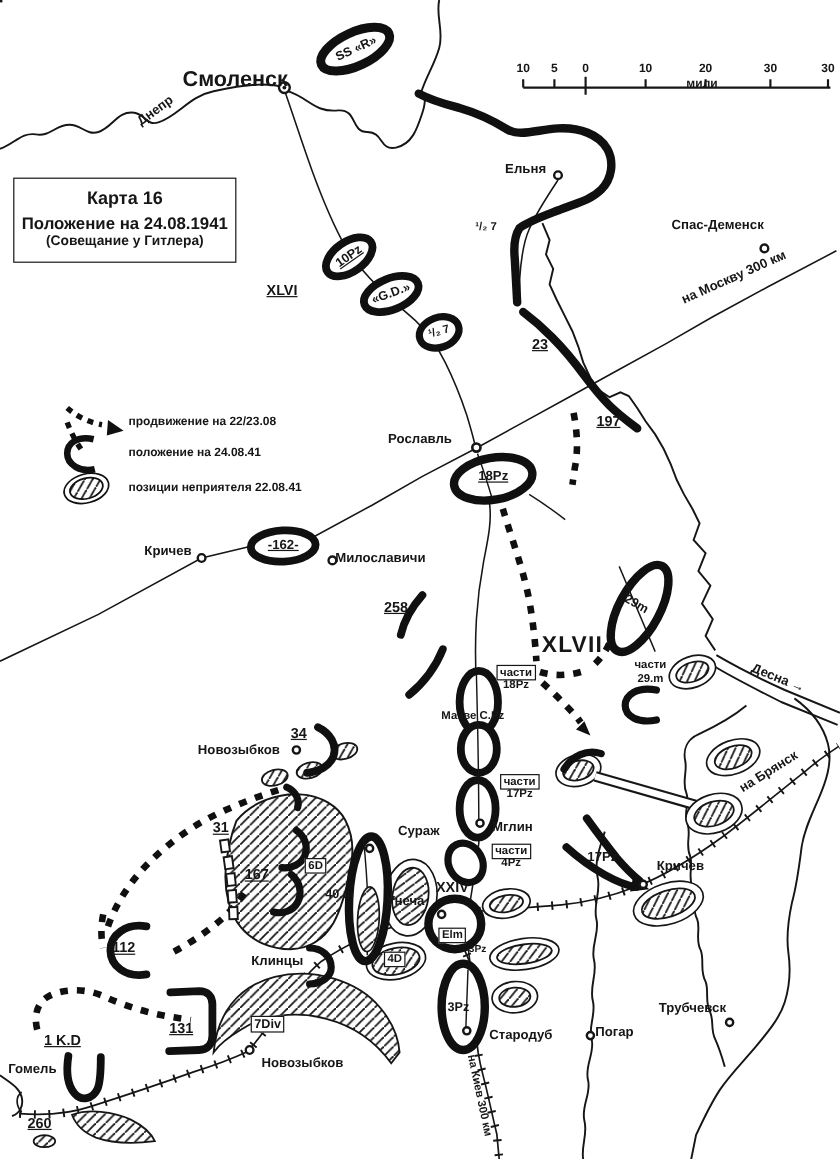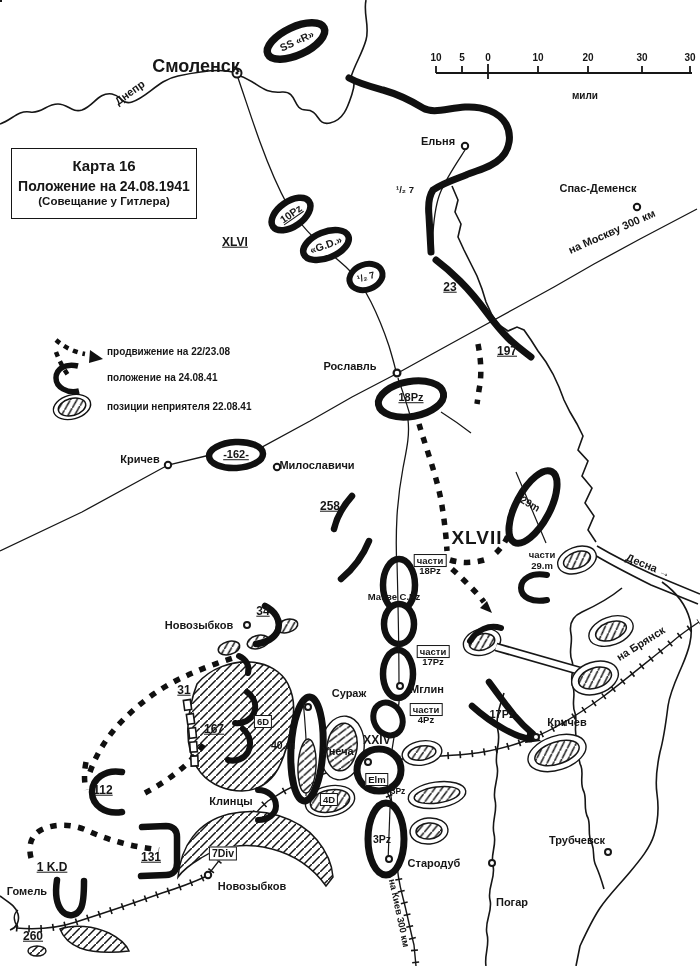--- a/index.html
+++ b/index.html
@@ -248,32 +248,32 @@
       <div class="lbl place" style="left: 140px; top: 460px; transform: translate(-50%, -50%);"><span>Кричев</span></div>
       <div class="lbl place" style="left: 317px; top: 466px; transform: translate(-50%, -50%);"><span>Милославичи</span></div>
       <div class="lbl place" style="left: 199px; top: 626px; transform: translate(-50%, -50%);"><span>Новозыбков</span></div>
       <div class="lbl place" style="left: 349px; top: 694px; transform: translate(-50%, -50%);"><span>Сураж</span></div>
       <div class="lbl place" style="left: 427px; top: 690px; transform: translate(-50%, -50%);"><span>Мглин</span></div>
       <div class="lbl place" style="left: 338px; top: 752px; transform: translate(-50%, -50%);"><span>Унеча</span></div>
       <div class="lbl place" style="left: 231px; top: 802px; transform: translate(-50%, -50%);"><span>Клинцы</span></div>
       <div class="lbl place" style="left: 252px; top: 887px; transform: translate(-50%, -50%);"><span>Новозыбков</span></div>
       <div class="lbl place" style="left: 27px; top: 892px; transform: translate(-50%, -50%);"><span>Гомель</span></div>
       <div class="lbl place" style="left: 434px; top: 864px; transform: translate(-50%, -50%);"><span>Стародуб</span></div>
-      <div class="lbl place" style="left: 512px; top: 903px; transform: translate(-50%, -50%);"><span>Погар</span></div>
+      <div class="lbl place" style="left: 512px; top: 861px; transform: translate(-50%, -50%);"><span>Погар</span></div>
       <div class="lbl place" style="left: 577px; top: 841px; transform: translate(-50%, -50%);"><span>Трубчевск</span></div>
       <div class="lbl place" style="left: 567px; top: 723px; transform: translate(-50%, -50%);"><span>Кричев</span></div>
       <div class="lbl place" style="left: 648px; top: 566px; transform: translate(-50%, -50%) rotate(22deg);"><span>Десна →</span></div>
       <div class="lbl place" style="left: 612px; top: 232px; transform: translate(-50%, -50%) rotate(-24deg);"><span>на Москву 300 км</span></div>
       <div class="lbl place" style="left: 641px; top: 644px; transform: translate(-50%, -50%) rotate(-32deg);"><span>на Брянск</span></div>
       <div class="lbl s9" style="left: 399px; top: 913px; transform: translate(-50%, -50%) rotate(78deg);"><span>на Киев 300 км</span></div>
       <div class="lbl unit u" style="left: 235px; top: 242px; transform: translate(-50%, -50%);"><span>XLVI</span></div>
       <div class="lbl unit u" style="left: 450px; top: 287px; transform: translate(-50%, -50%);"><span>23</span></div>
       <div class="lbl unit u" style="left: 507px; top: 351px; transform: translate(-50%, -50%);"><span>197</span></div>
       <div class="lbl unit u" style="left: 330px; top: 506px; transform: translate(-50%, -50%);"><span>258</span></div>
-      <div class="lbl unit u" style="left: 263px; top: 611px; transform: translate(-50%, -50%);"><span>34</span></div>
+      <div class="lbl unit u" style="left: 249px; top: 611px; transform: translate(-50%, -50%);"><span>34</span></div>
       <div class="lbl unit u" style="left: 184px; top: 690px; transform: translate(-50%, -50%);"><span>31</span></div>
       <div class="lbl unit u" style="left: 214px; top: 729px; transform: translate(-50%, -50%);"><span>167</span></div>
       <div class="lbl unit u" style="left: 103px; top: 790px; transform: translate(-50%, -50%);"><span>112</span></div>
       <div class="lbl unit u" style="left: 151px; top: 857px; transform: translate(-50%, -50%);"><span>131</span></div>
       <div class="lbl unit u" style="left: 52px; top: 867px; transform: translate(-50%, -50%);"><span>1 K.D</span></div>
       <div class="lbl unit u" style="left: 33px; top: 936px; transform: translate(-50%, -50%);"><span>260</span></div>
       <div class="lbl corps" style="left: 477px; top: 538px; transform: translate(-50%, -50%);"><span>XLVII</span></div>
       <div class="lbl unit" style="left: 377px; top: 740px; transform: translate(-50%, -50%);"><span>XXIV</span></div>
       <div class="lbl s11" style="left: 502px; top: 715px; transform: translate(-50%, -50%);"><span>17Pz</span></div>
       <div class="lbl s8" style="left: 398px; top: 791px; transform: translate(-50%, -50%);"><span>3Pz</span></div>
@@ -297,15 +297,15 @@
       <div class="lbl s9" style="left: 430px; top: 566px; transform: translate(-50%, -50%);"><span class="bx">части</span><div class="l2">18Pz</div></div>
       <div class="lbl s9" style="left: 433px; top: 657px; transform: translate(-50%, -50%);"><span class="bx">части</span><div class="l2">17Pz</div></div>
       <div class="lbl s9" style="left: 426px; top: 715px; transform: translate(-50%, -50%);"><span class="bx">части</span><div class="l2">4Pz</div></div>
       <div class="lbl scale-num" style="left: 436px; top: 58px; transform: translate(-50%, -50%);">10</div>
       <div class="lbl scale-num" style="left: 462px; top: 58px; transform: translate(-50%, -50%);">5</div>
       <div class="lbl scale-num" style="left: 488px; top: 58px; transform: translate(-50%, -50%);">0</div>
       <div class="lbl scale-num" style="left: 538px; top: 58px; transform: translate(-50%, -50%);">10</div>
       <div class="lbl scale-num" style="left: 588px; top: 58px; transform: translate(-50%, -50%);">20</div>
       <div class="lbl scale-num" style="left: 642px; top: 58px; transform: translate(-50%, -50%);">30</div>
       <div class="lbl scale-num" style="left: 690px; top: 58px; transform: translate(-50%, -50%);">30</div>
-      <div class="lbl scale-num" style="left: 563px; top: 96px; transform: translate(-50%, -50%); padding-left: 44px;">мили</div>
+      <div class="lbl scale-num" style="left: 563px; top: 71px; transform: translate(-50%, -50%); padding-left: 44px;">мили</div>
     </div>
 </div>
 
 </body></html>

